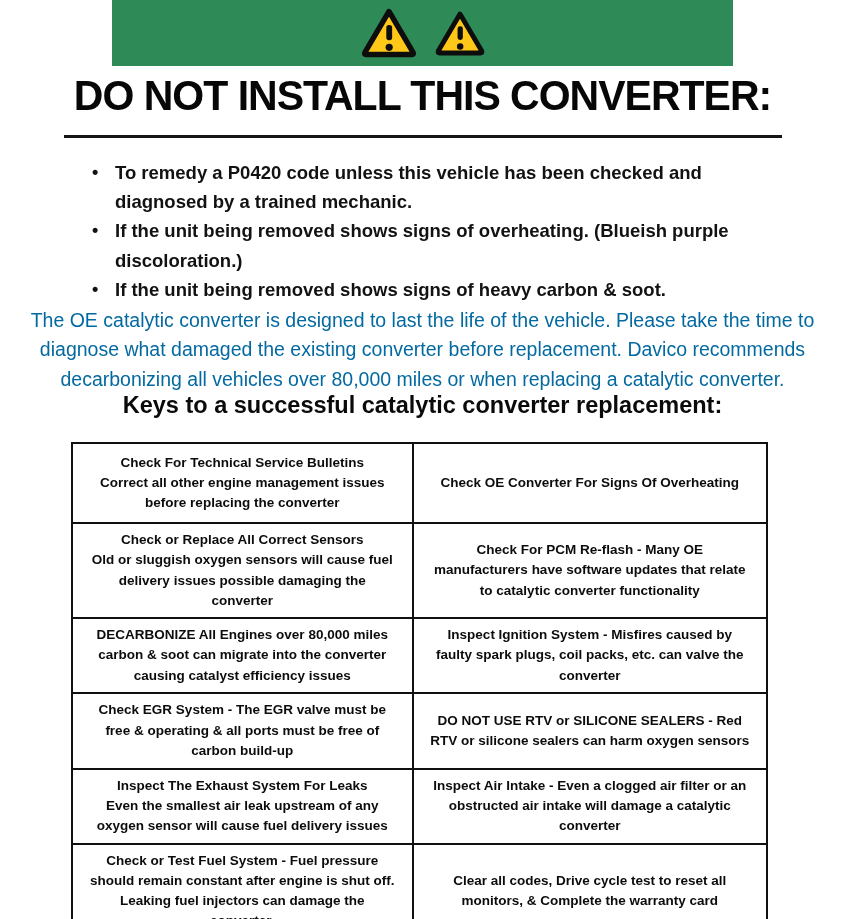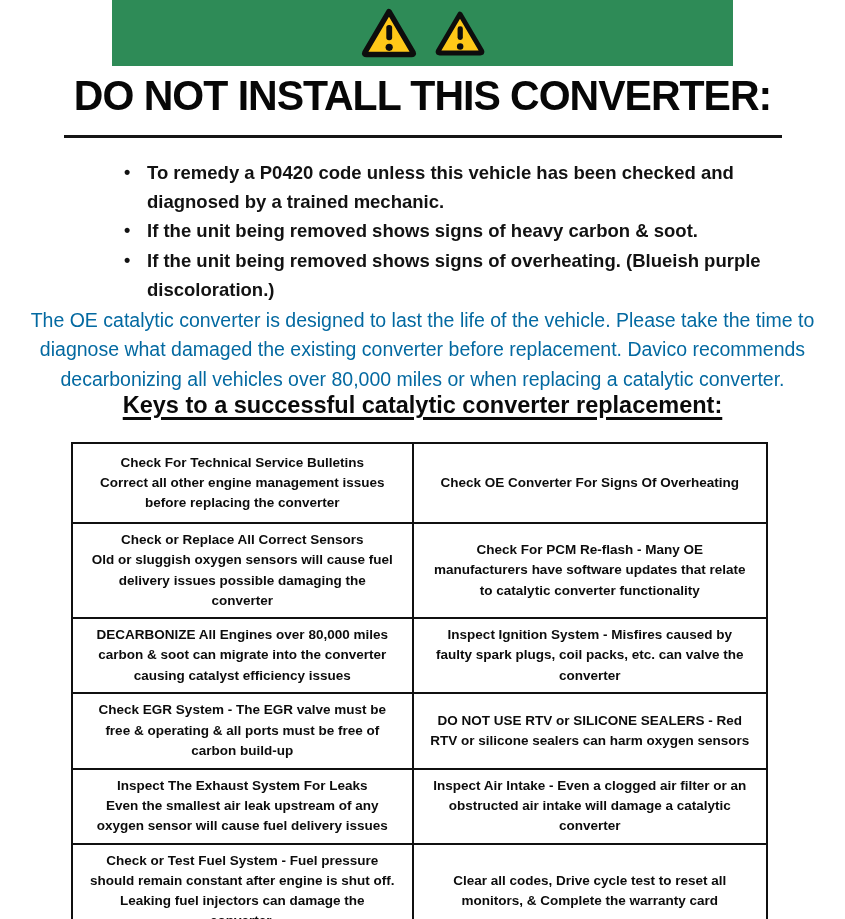--- a/index.html
+++ b/index.html
@@ -53,21 +53,21 @@
   .divider {
     position: absolute;
     left: 64px; top: 135px;
     width: 718px; height: 3px;
     background: #151515;
   }
 
   
   .bullets {
     position: absolute;
-    left: 120px; top: 158px;
+    left: 88px; top: 158px;
     width: 648px;
     list-style: none;
   }
   .bullets li {
     position: relative;
     padding-left: 27px;
     font-weight: bold;
     font-size: 18.5px;
     line-height: 1.58;
     color: #121212;
@@ -94,21 +94,20 @@
   .keys-heading {
     position: absolute;
     left: 0; top: 392px;
     width: 845px;
     text-align: center;
     font-size: 23.5px;
     font-weight: bold;
     color: #0a0a0a;
   }
   .keys-heading span {
-    text-decoration: underline;
     text-underline-offset: 4px;
     text-decoration-thickness: 2.5px;
   }
 
   
   .keys-table {
     position: absolute;
     left: 71px; top: 442px;
     width: 697px;
     border-collapse: collapse;
@@ -150,22 +149,22 @@
       <rect x="29" y="20" width="6.5" height="17" rx="3" fill="#0d0d0d"></rect>
       <circle cx="32.2" cy="45" r="4" fill="#0d0d0d"></circle>
     </svg>
   </div>
 
   <div class="headline">DO NOT INSTALL THIS CONVERTER:</div>
   <div class="divider"></div>
 
   <ul class="bullets">
     <li>To remedy a P0420 code unless this vehicle has been checked and diagnosed by a trained mechanic.</li>
+    <li>If the unit being removed shows signs of overheating. (Blueish purple discoloration.)</li>
     <li>If the unit being removed shows signs of heavy carbon &amp; soot.</li>
-    <li>If the unit being removed shows signs of overheating. (Blueish purple discoloration.)</li>
   </ul>
 
   <p class="intro">The OE catalytic converter is designed to last the life of the vehicle. Please take the time to diagnose what damaged the existing converter before replacement. Davico recommends decarbonizing all vehicles over 80,000 miles or when replacing a catalytic converter.</p>
 
   <div class="keys-heading">
     <span>Keys to a successful catalytic converter replacement:</span>
   </div>
 
   <table class="keys-table">
     <colgroup>

